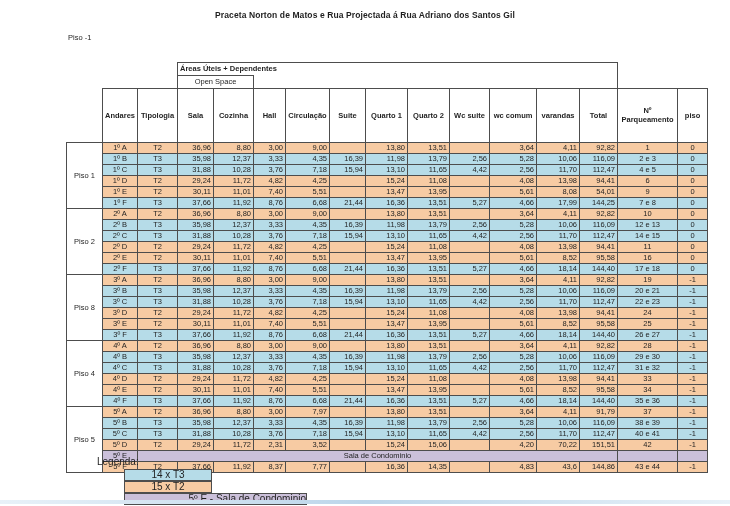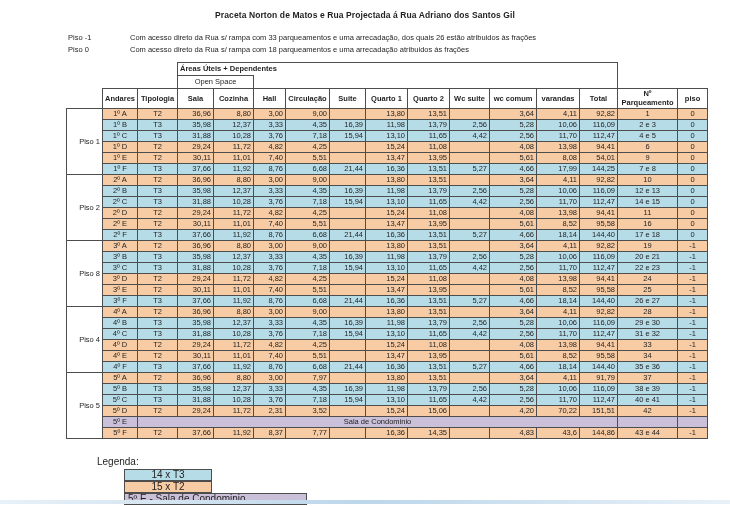--- a/index.html
+++ b/index.html
@@ -23,37 +23,37 @@
     border:1px solid var(--border);
     font-size:7.5px;font-weight:normal;
     height:10px;line-height:10px;padding:0 2px;
     white-space:nowrap;overflow:hidden;background:#fff;
   }
   .nb{border:none;background:transparent;}
   .grp{font-weight:bold;border-bottom:none;height:12px;}
   .os{font-weight:normal;text-align:center;height:12px;}
   .osr{border:none;border-right:1px solid var(--border);background:transparent;}
   th.colh{font-weight:bold;text-align:center;}
-  th.wrap{white-space:normal;line-height:1.15;padding:1px 2px;}
-  td.fl{text-align:right;font-weight:normal;background:#fff;}
+  th.wrap{white-space:normal;line-height:1.15;padding:18px 2px;}
+  td.fl{text-align:center;font-weight:normal;background:#fff;}
   td.num{text-align:right;}
   td.ctr{text-align:center;}
   td.t2{background:var(--t2);}
   td.t3{background:var(--t3);}
   td.condo{background:var(--condo);}
   .legend{position:absolute;left:97px;top:456px;font-size:10px;}
   .ltitle{margin-bottom:2px;}
   .lbox{
     border:1px solid var(--border);height:10px;line-height:10px;
     width:86px;text-align:center;box-sizing:content-box;margin-left:27px;
   }
   .lbox.wide{width:178px;text-align:left;padding-left:3px;}
   .lbox.t3{background:var(--t3);}
   .lbox.t2{background:var(--t2);}
-  .lbox.condo{background:var(--condo);}
+  .lbox.condo{background:var(--condo);text-align:right;}
   .wm{position:absolute;pointer-events:none;border-radius:50%;}
   .wm1{left:220px;top:130px;width:330px;height:140px;
        background:radial-gradient(closest-side,rgba(110,165,210,.28),rgba(110,165,210,0));}
   .wm2{left:330px;top:190px;width:300px;height:150px;
        background:radial-gradient(closest-side,rgba(235,150,125,.26),rgba(235,150,125,0));}
   .wm3{left:180px;top:280px;width:380px;height:130px;
        background:radial-gradient(closest-side,rgba(130,175,215,.20),rgba(130,175,215,0));}
   .bottom-stripe{
     position:absolute;left:0;bottom:2px;width:730px;height:4px;
     background:linear-gradient(90deg,#e8f1f8,#bcd6ea,#e8f1f8);
@@ -64,25 +64,20 @@
 
 <div class="wm wm1"></div>
 <div class="wm wm2"></div>
 <div class="wm wm3"></div>
 
 <div class="title">Praceta Norton de Matos e Rua Projectada á Rua Adriano dos Santos Gil</div>
 
 <div class="notes">
   <div class="note">
     <span class="nlabel">Piso -1</span>
-    <span>Com acesso direto da Rua s/ rampa com 33 parqueamentos e uma arrecadação, dos quais 26 estão atribuidos às frações</span>
-  </div>
-  <div class="note">
-    <span class="nlabel">Piso 0</span>
-    <span>Com acesso direto da Rua s/ rampa com 18 parqueamentos e uma arrecadação atribuidos ás frações</span>
   </div>
 </div>
 
 <table id="sheet">
   <colgroup>
     <col style="width:36px">
       <col style="width:33px">
       <col style="width:40px">
     <col style="width:36px">
       <col style="width:40px">

